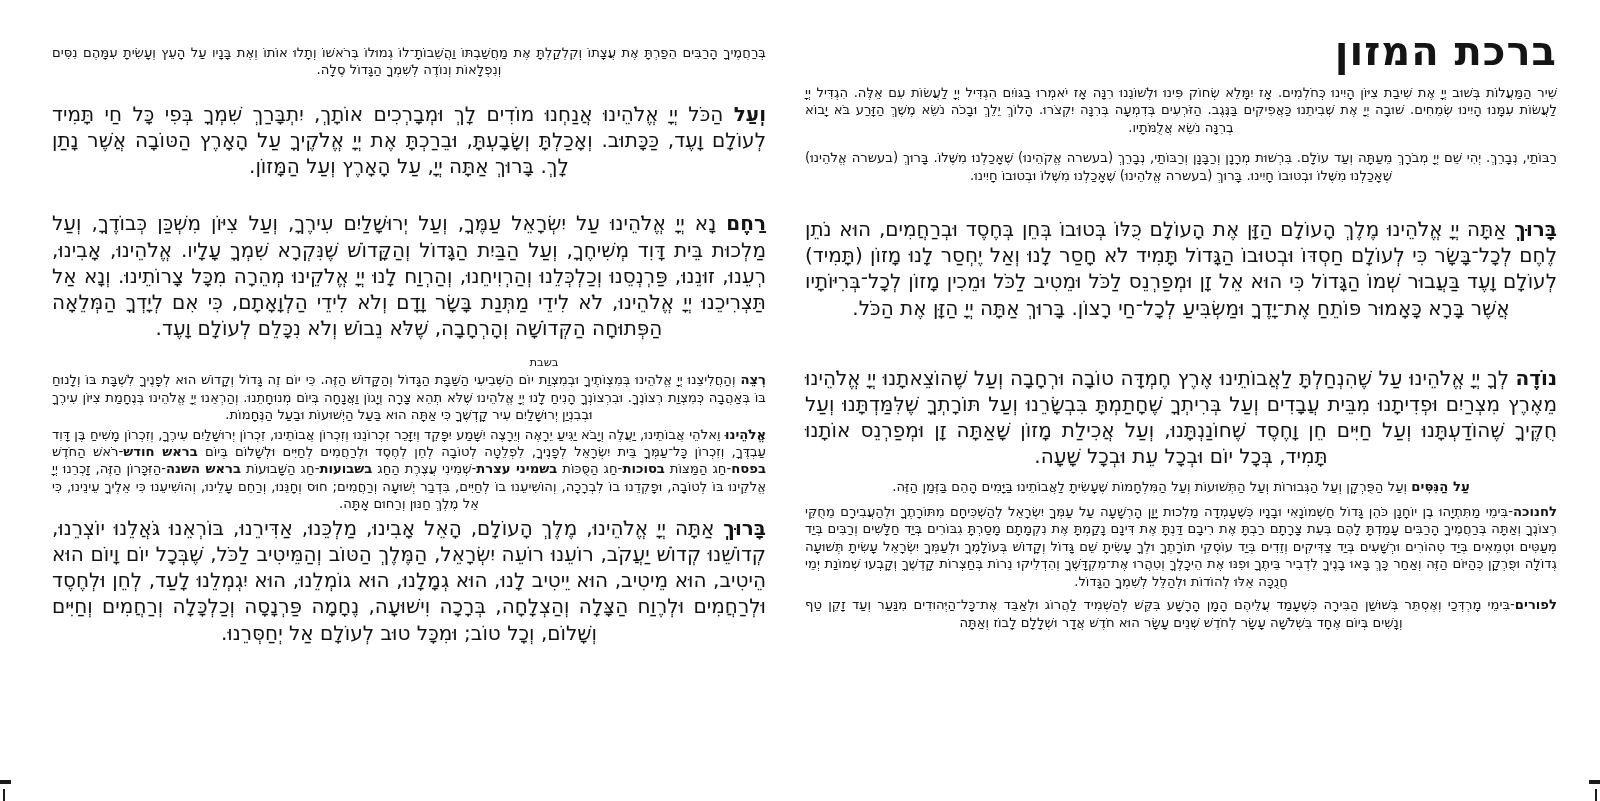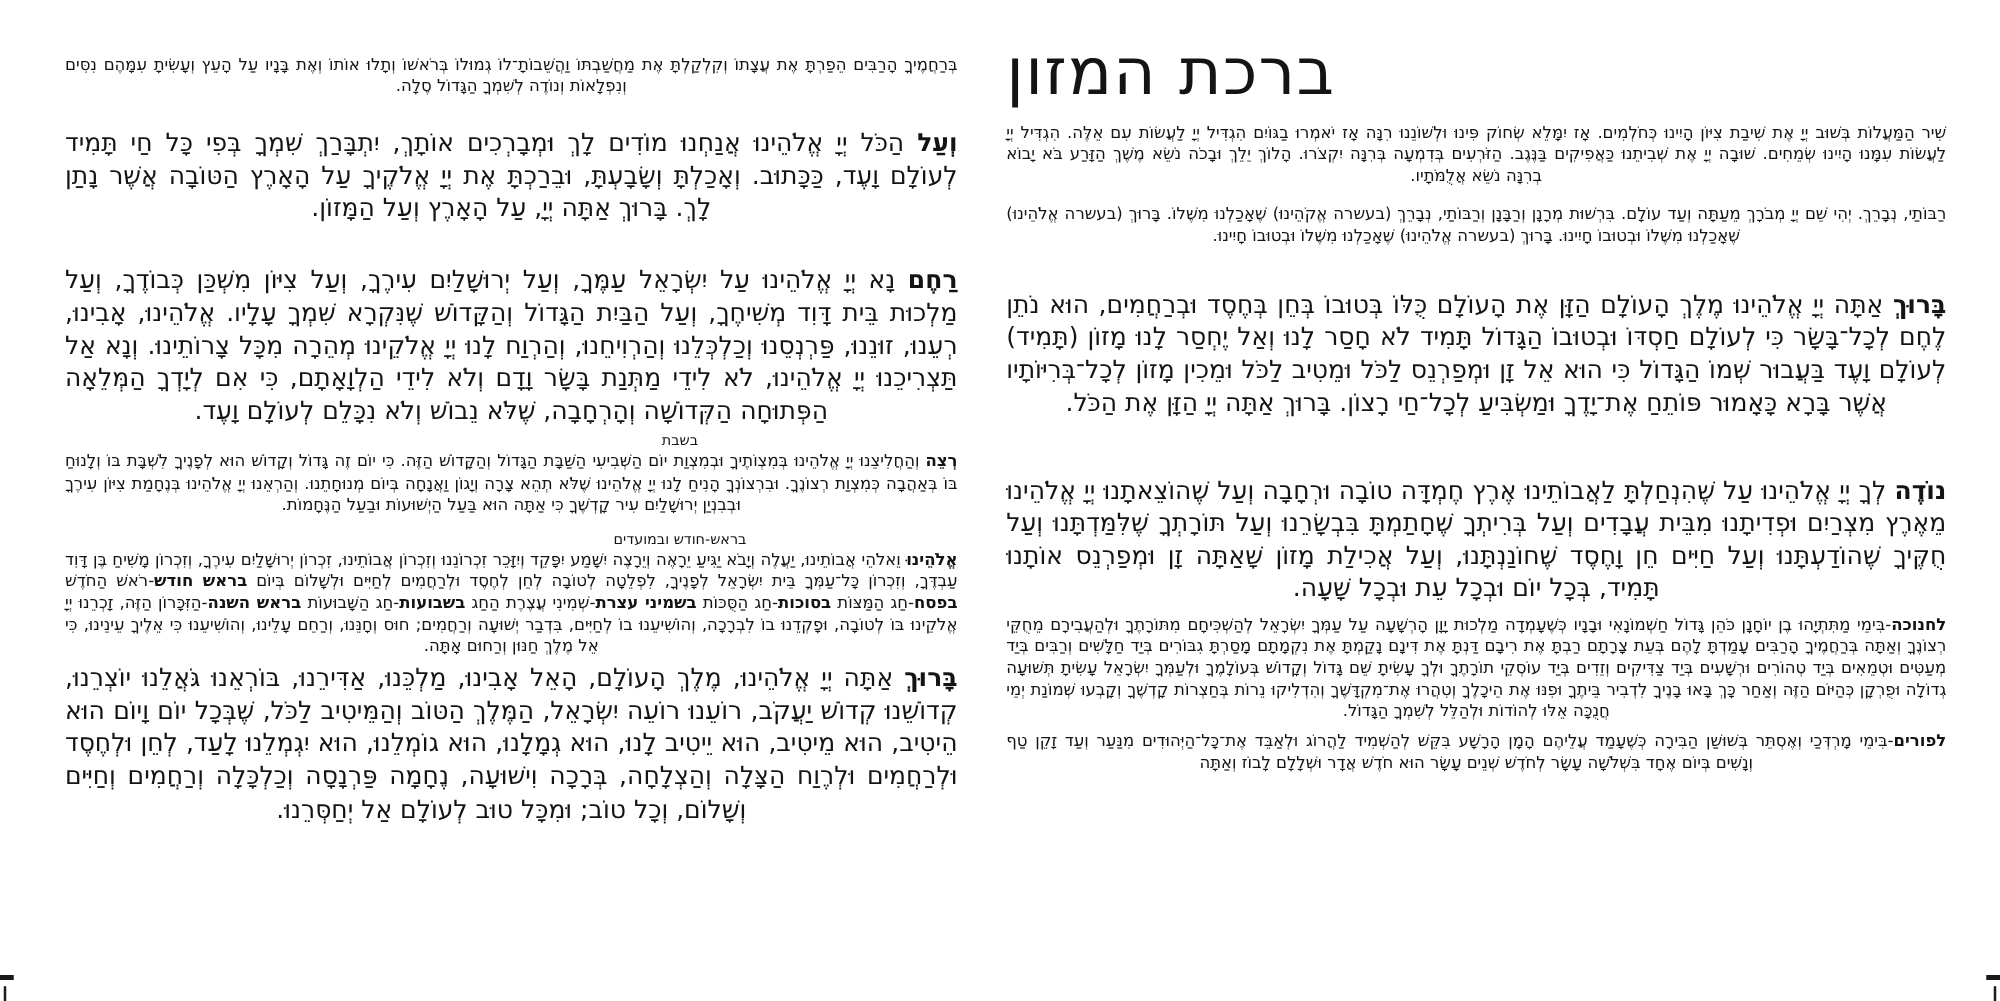--- a/index.html
+++ b/index.html
@@ -10,23 +10,23 @@
     overflow: hidden;
     font-family: "DejaVu Sans", sans-serif;
     color: #141414;
   }
   .page { position: absolute; direction: rtl; }
   .page-left  { left: 52px;  top: 44px; width: 714px; }
   .page-right { left: 805px; top: 28px; width: 752px; }
 
   .title {
     margin: 0 0 10px 0;
-    font-size: 52px;
-    font-weight: normal;
-    text-align: left;
+    font-size: 40px;
+    font-weight: bold;
+    text-align: right;
     letter-spacing: 1px;
   }
   .para {
     margin: 0;
     text-align: justify;
     text-align-last: center;
   }
   .sm { font-size: 13.2px; line-height: 17.4px; }
   .lg { font-size: 20px; line-height: 26.2px; }
   .lead { font-weight: bold; }
@@ -35,21 +35,21 @@
     font-size: 11.5px;
     text-align: center;
     text-align-last: center;
     padding-left: 270px; 
   }
   .inset { padding: 0 38px; }
 
   .mt2  { margin-top: 2px; }
   .mt6  { margin-top: 6px; }  .mt8  { margin-top: 8px; }
   .mt10 { margin-top: 10px; }
-  .mt13 { margin-top: 13px; } .mt14 { margin-top: 4px; text-align: center; }
+  .mt13 { margin-top: 13px; } .mt14 { margin-top: 14px; text-align: center; }
   .mt18 { margin-top: 18px; } .mt22 { margin-top: 22px; }
   .mt26 { margin-top: 31px; } .mt28 { margin-top: 44px; }
   .mt32 { margin-top: 32px; }
 
   .crop-mark { position: absolute; background: #1a1a1a; }
   .crop-dash-left     { left: 0;      top: 780px; width: 11px;  height: 4px; }
   .crop-line-left     { left: 3px;    top: 789px; width: 2px;   height: 12px; }
   .crop-dash-right    { right: 0;     top: 780px; width: 11px;  height: 4px; }
   .crop-line-right    { right: 3px;   top: 789px; width: 2px;   height: 12px; }
 </style>
@@ -73,23 +73,20 @@
     </p>
 
     <p class="hdr mt14">
       <span>בשבת</span>
     </p>
 
     <p class="para sm mt2">
       <span class="lead">רְצֵה</span><span> וְהַחֲלִיצֵנוּ יְיָ אֱלֹהֵינוּ בְּמִצְוֹתֶיךָ וּבְמִצְוַת יוֹם הַשְּׁבִיעִי הַשַּׁבָּת הַגָּדוֹל וְהַקָּדוֹשׁ הַזֶּה. כִּי יוֹם זֶה גָּדוֹל וְקָדוֹשׁ הוּא לְפָנֶיךָ לִשְׁבָּת בּוֹ וְלָנוּחַ בּוֹ בְּאַהֲבָה כְּמִצְוַת רְצוֹנֶךָ. וּבִרְצוֹנְךָ הָנִיחַ לָנוּ יְיָ אֱלֹהֵינוּ שֶׁלֹּא תְהֵא צָרָה וְיָגוֹן וַאֲנָחָה בְּיוֹם מְנוּחָתֵנוּ. וְהַרְאֵנוּ יְיָ אֱלֹהֵינוּ בְּנֶחָמַת צִיּוֹן עִירֶךָ וּבְבִנְיַן יְרוּשָׁלַיִם עִיר קָדְשֶׁךָ כִּי אַתָּה הוּא בַּעַל הַיְשׁוּעוֹת וּבַעַל הַנֶּחָמוֹת.</span>
     </p>
 
-    <p class="hdr mt10">
-      <span>בראש-חודש ובמועדים</span>
-    </p>
 
     <p class="para sm mt2">
       <span class="lead">אֱלֹהֵינוּ</span><span> וֵאלֹהֵי אֲבוֹתֵינוּ, יַעֲלֶה וְיָבֹא יַגִּיעַ יֵרָאֶה וְיֵרָצֶה יִשָּׁמַע יִפָּקֵד וְיִזָּכֵר זִכְרוֹנֵנוּ וְזִכְרוֹן אֲבוֹתֵינוּ, זִכְרוֹן יְרוּשָׁלַיִם עִירֶךָ, וְזִכְרוֹן מָשִׁיחַ בֶּן דָּוִד עַבְדֶּךָ, וְזִכְרוֹן כָּל־עַמְּךָ בֵּית יִשְׂרָאֵל לְפָנֶיךָ, לִפְלֵטָה לְטוֹבָה לְחֵן לְחֶסֶד וּלְרַחֲמִים לְחַיִּים וּלְשָׁלוֹם בְּיוֹם </span><span class="lead">בראש חודש</span><span>-רֹאשׁ הַחֹדֶשׁ </span><span class="lead">בפסח</span><span>-חַג הַמַּצּוֹת </span><span class="lead">בסוכות</span><span>-חַג הַסֻּכּוֹת </span><span class="lead">בשמיני עצרת</span><span>-שְׁמִינִי עֲצֶרֶת הַחַג </span><span class="lead">בשבועות</span><span>-חַג הַשָּׁבוּעוֹת </span><span class="lead">בראש השנה</span><span>-הַזִּכָּרוֹן הַזֶּה, זָכְרֵנוּ יְיָ אֱלֹקֵינוּ בּוֹ לְטוֹבָה, וּפָקְדֵנוּ בוֹ לִבְרָכָה, וְהוֹשִׁיעֵנוּ בוֹ לְחַיִּים, בִּדְבַר יְשׁוּעָה וְרַחֲמִים; חוּס וְחָנֵּנוּ, וְרַחֵם עָלֵינוּ, וְהוֹשִׁיעֵנוּ כִּי אֵלֶיךָ עֵינֵינוּ, כִּי אֵל מֶלֶךְ חַנּוּן וְרַחוּם אָתָּה.</span>
     </p>
 
 
     <p class="para lg mt2">
       <span class="lead">בָּרוּךְ</span><span> אַתָּה יְיָ אֱלֹהֵינוּ, מֶלֶךְ הָעוֹלָם, הָאֵל אָבִינוּ, מַלְכֵּנוּ, אַדִּירֵנוּ, בּוֹרְאֵנוּ גֹּאֲלֵנוּ יוֹצְרֵנוּ, קְדוֹשֵׁנוּ קְדוֹשׁ יַעֲקֹב, רוֹעֵנוּ רוֹעֵה יִשְׂרָאֵל, הַמֶּלֶךְ הַטּוֹב וְהַמֵּיטִיב לַכֹּל, שֶׁבְּכָל יוֹם וָיוֹם הוּא הֵיטִיב, הוּא מֵיטִיב, הוּא יֵיטִיב לָנוּ, הוּא גְמָלָנוּ, הוּא גוֹמְלֵנוּ, הוּא יִגְמְלֵנוּ לָעַד, לְחֵן וּלְחֶסֶד וּלְרַחֲמִים וּלְרֶוַח הַצָּלָה וְהַצְלָחָה, בְּרָכָה וִישׁוּעָה, נֶחָמָה פַּרְנָסָה וְכַלְכָּלָה וְרַחֲמִים וְחַיִּים וְשָׁלוֹם, וְכָל טוֹב; וּמִכָּל טוּב לְעוֹלָם אַל יְחַסְּרֵנוּ.</span>
     </p>
 
@@ -108,20 +105,23 @@
     </p>
 
     <p class="para lg mt32">
       <span class="lead">בָּרוּךְ</span><span> אַתָּה יְיָ אֱלֹהֵינוּ מֶלֶךְ הָעוֹלָם הַזָּן אֶת הָעוֹלָם כֻּלּוֹ בְּטוּבוֹ בְּחֵן בְּחֶסֶד וּבְרַחֲמִים, הוּא נֹתֵן לֶחֶם לְכָל־בָּשָׂר כִּי לְעוֹלָם חַסְדּוֹ וּבְטוּבוֹ הַגָּדוֹל תָּמִיד לֹא חָסַר לָנוּ וְאַל יֶחְסַר לָנוּ מָזוֹן (תָּמִיד) לְעוֹלָם וָעֶד בַּעֲבוּר שְׁמוֹ הַגָּדוֹל כִּי הוּא אֵל זָן וּמְפַרְנֵס לַכֹּל וּמֵטִיב לַכֹּל וּמֵכִין מָזוֹן לְכָל־בְּרִיּוֹתָיו אֲשֶׁר בָּרָא כָּאָמוּר פּוֹתֵחַ אֶת־יָדֶךָ וּמַשְׂבִּיעַ לְכָל־חַי רָצוֹן. בָּרוּךְ אַתָּה יְיָ הַזָּן אֶת הַכֹּל.</span>
     </p>
 
     <p class="para lg mt28">
       <span class="lead">נוֹדֶה</span><span> לְךָ יְיָ אֱלֹהֵינוּ עַל שֶׁהִנְחַלְתָּ לַאֲבוֹתֵינוּ אֶרֶץ חֶמְדָּה טוֹבָה וּרְחָבָה וְעַל שֶׁהוֹצֵאתָנוּ יְיָ אֱלֹהֵינוּ מֵאֶרֶץ מִצְרַיִם וּפְדִיתָנוּ מִבֵּית עֲבָדִים וְעַל בְּרִיתְךָ שֶׁחָתַמְתָּ בִּבְשָׂרֵנוּ וְעַל תּוֹרָתְךָ שֶׁלִּמַּדְתָּנוּ וְעַל חֻקֶּיךָ שֶׁהוֹדַעְתָּנוּ וְעַל חַיִּים חֵן וָחֶסֶד שֶׁחוֹנַנְתָּנוּ, וְעַל אֲכִילַת מָזוֹן שָׁאַתָּה זָן וּמְפַרְנֵס אוֹתָנוּ תָּמִיד, בְּכָל יוֹם וּבְכָל עֵת וּבְכָל שָׁעָה.</span>
     </p>
 
+    <p class="para sm inset mt8">
+      <span class="lead">עַל הַנִּסִּים</span><span> וְעַל הַפֻּרְקָן וְעַל הַגְּבוּרוֹת וְעַל הַתְּשׁוּעוֹת וְעַל הַמִּלְחָמוֹת שֶׁעָשִׂיתָ לַאֲבוֹתֵינוּ בַּיָּמִים הָהֵם בַּזְּמַן הַזֶּה.</span>
+    </p>
 
     <p class="para sm mt8">
       <span class="lead">לחנוכה</span><span>-בִּימֵי מַתִּתְיָהוּ בֶן יוֹחָנָן כֹּהֵן גָּדוֹל חַשְׁמוֹנָאִי וּבָנָיו כְּשֶׁעָמְדָה מַלְכוּת יָוָן הָרְשָׁעָה עַל עַמְּךָ יִשְׂרָאֵל לְהַשְׁכִּיחָם מִתּוֹרָתֶךָ וּלְהַעֲבִירָם מֵחֻקֵּי רְצוֹנֶךָ וְאַתָּה בְּרַחֲמֶיךָ הָרַבִּים עָמַדְתָּ לָהֶם בְּעֵת צָרָתָם רַבְתָּ אֶת רִיבָם דַּנְתָּ אֶת דִּינָם נָקַמְתָּ אֶת נִקְמָתָם מָסַרְתָּ גִבּוֹרִים בְּיַד חַלָּשִׁים וְרַבִּים בְּיַד מְעַטִּים וּטְמֵאִים בְּיַד טְהוֹרִים וּרְשָׁעִים בְּיַד צַדִּיקִים וְזֵדִים בְּיַד עוֹסְקֵי תוֹרָתֶךָ וּלְךָ עָשִׂיתָ שֵׁם גָּדוֹל וְקָדוֹשׁ בְּעוֹלָמֶךָ וּלְעַמְּךָ יִשְׂרָאֵל עָשִׂיתָ תְּשׁוּעָה גְדוֹלָה וּפֻרְקָן כְּהַיּוֹם הַזֶּה וְאַחַר כָּךְ בָּאוּ בָנֶיךָ לִדְבִיר בֵּיתֶךָ וּפִנּוּ אֶת הֵיכָלֶךָ וְטִהֲרוּ אֶת־מִקְדָּשֶׁךָ וְהִדְלִיקוּ נֵרוֹת בְּחַצְרוֹת קָדְשֶׁךָ וְקָבְעוּ שְׁמוֹנַת יְמֵי חֲנֻכָּה אֵלּוּ לְהוֹדוֹת וּלְהַלֵּל לְשִׁמְךָ הַגָּדוֹל.</span>
     </p>
 
     <p class="para sm mt6">
       <span class="lead">לפורים</span><span>-בִּימֵי מָרְדְּכַי וְאֶסְתֵּר בְּשׁוּשַׁן הַבִּירָה כְּשֶׁעָמַד עֲלֵיהֶם הָמָן הָרָשָׁע בִּקֵּשׁ לְהַשְׁמִיד לַהֲרוֹג וּלְאַבֵּד אֶת־כָּל־הַיְּהוּדִים מִנַּעַר וְעַד זָקֵן טַף וְנָשִׁים בְּיוֹם אֶחָד בִּשְׁלֹשָׁה עָשָׂר לְחֹדֶשׁ שְׁנֵים עָשָׂר הוּא חֹדֶשׁ אֲדָר וּשְׁלָלָם לָבוֹז וְאַתָּה</span>
     </p>
 
   </section>

